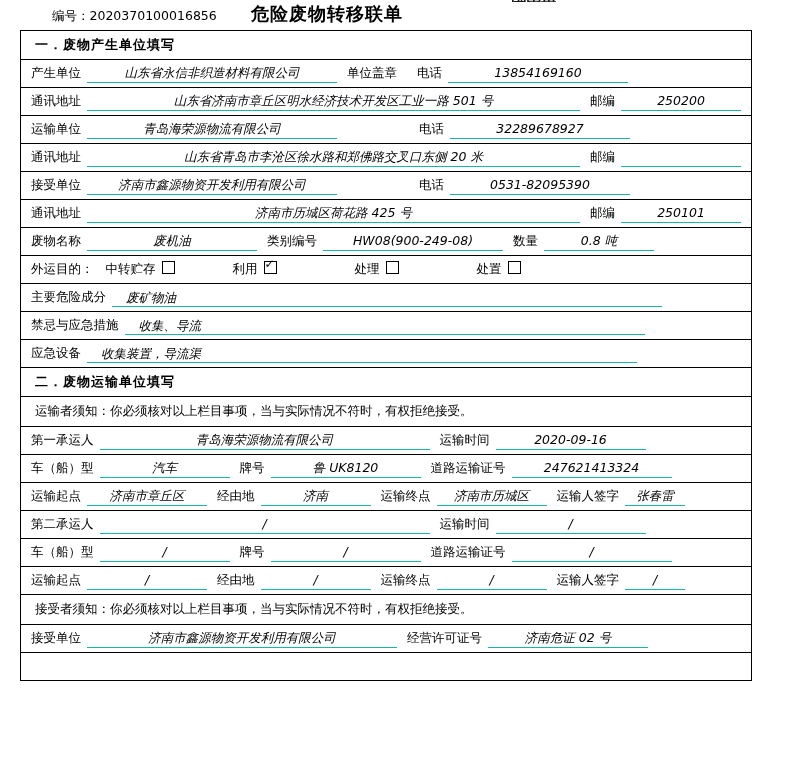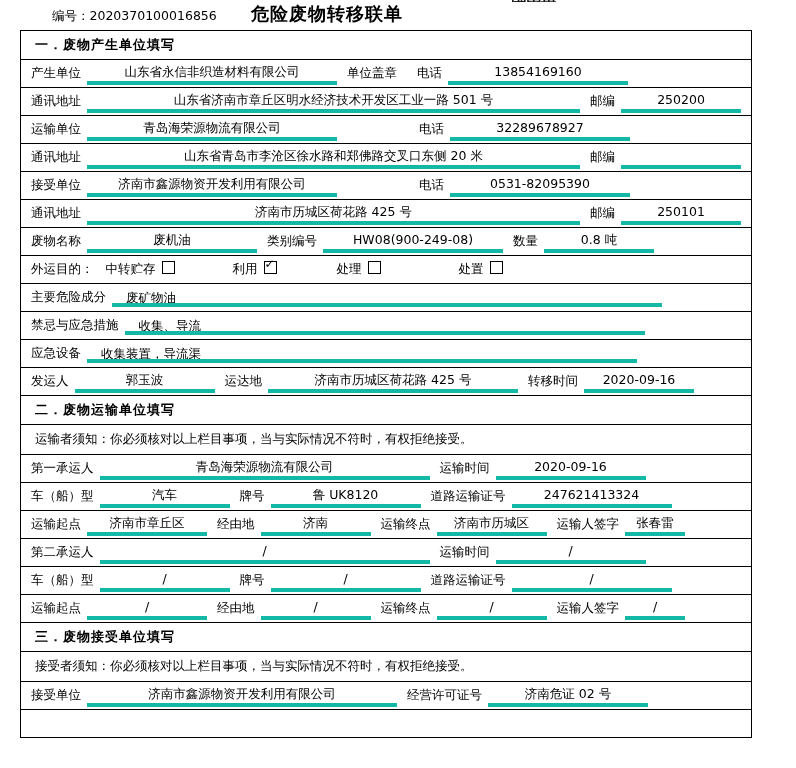--- a/index.html
+++ b/index.html
@@ -92,28 +92,29 @@
     align-items: center;
     width: 100%;
     height: 27px;
   }
   .lbl {
     white-space: nowrap;
     flex: none;
     padding-right: 6px;
   }
   .val {
-    border-bottom: 4px solid #14b8a6;
+    border-bottom: 1px solid #14b8a6;
     flex: 1 1 auto;
     text-align: center;
     height: 18px;
     line-height: 18px;
     white-space: nowrap;
     overflow: hidden;
     margin-right: 10px;
+    font-style: italic;
   }
   .val.last { margin-right: 0; }
   .gap { flex: 0 0 14px; }
   .cb {
     display: inline-block;
     width: 11px;
     height: 11px;
     border: 1px solid #000;
     position: relative;
     vertical-align: -1px;
@@ -238,21 +239,21 @@
       </td>
     </tr>
 
 
     <tr>
       <td class="row-cell">
         <div class="line">
           <span class="lbl">外运目的：</span>
           <span class="opt" style="margin-left:6px"><span>中转贮存</span><span class="cb"></span></span>
           <span class="opt" style="margin-left:50px"><span>利用</span><span class="cb checked"></span></span>
-          <span class="opt" style="margin-left:52px"><span>处理</span><span class="cb"></span></span>
+          <span class="opt" style="margin-left:70px"><span>处理</span><span class="cb"></span></span>
           <span class="opt" style="margin-left:70px"><span>处置</span><span class="cb"></span></span>
         </div>
       </td>
     </tr>
 
     <tr>
       <td class="row-cell">
         <div class="line">
           <span class="lbl">主要危险成分</span>
           <span class="val last" style="flex:0 0 550px;text-align:left;padding-left:14px;box-sizing:border-box">废矿物油</span>
@@ -271,32 +272,20 @@
 
     <tr>
       <td class="row-cell">
         <div class="line">
           <span class="lbl">应急设备</span>
           <span class="val last" style="flex:0 0 550px;text-align:left;padding-left:14px;box-sizing:border-box">收集装置，导流渠</span>
         </div>
       </td>
     </tr>
 
-    <tr>
-      <td class="row-cell">
-        <div class="line">
-          <span class="lbl">发运人</span>
-          <span class="val" style="flex:0 0 140px">郭玉波</span>
-          <span class="lbl">运达地</span>
-          <span class="val" style="flex:0 0 250px">济南市历城区荷花路 425 号</span>
-          <span class="lbl">转移时间</span>
-          <span class="val last" style="flex:0 0 110px">2020-09-16</span>
-        </div>
-      </td>
-    </tr>
 
     <tr>
       <td class="section-title">二．废物运输单位填写</td>
     </tr>
 
     <tr>
       <td class="note-cell">运输者须知：你必须核对以上栏目事项，当与实际情况不符时，有权拒绝接受。</td>
     </tr>
 
     <tr>
@@ -370,23 +359,20 @@
           <span class="lbl">经由地</span>
           <span class="val" style="flex:0 0 110px">/</span>
           <span class="lbl">运输终点</span>
           <span class="val" style="flex:0 0 110px">/</span>
           <span class="lbl">运输人签字</span>
           <span class="val last" style="flex:0 0 60px">/</span>
         </div>
       </td>
     </tr>
 
-    <tr>
-      <td class="section-title">三．废物接受单位填写</td>
-    </tr>
 
     <tr>
       <td class="note-cell">接受者须知：你必须核对以上栏目事项，当与实际情况不符时，有权拒绝接受。</td>
     </tr>
 
     <tr>
       <td class="row-cell">
         <div class="line">
           <span class="lbl">接受单位</span>
           <span class="val" style="flex:0 0 310px">济南市鑫源物资开发利用有限公司</span>

